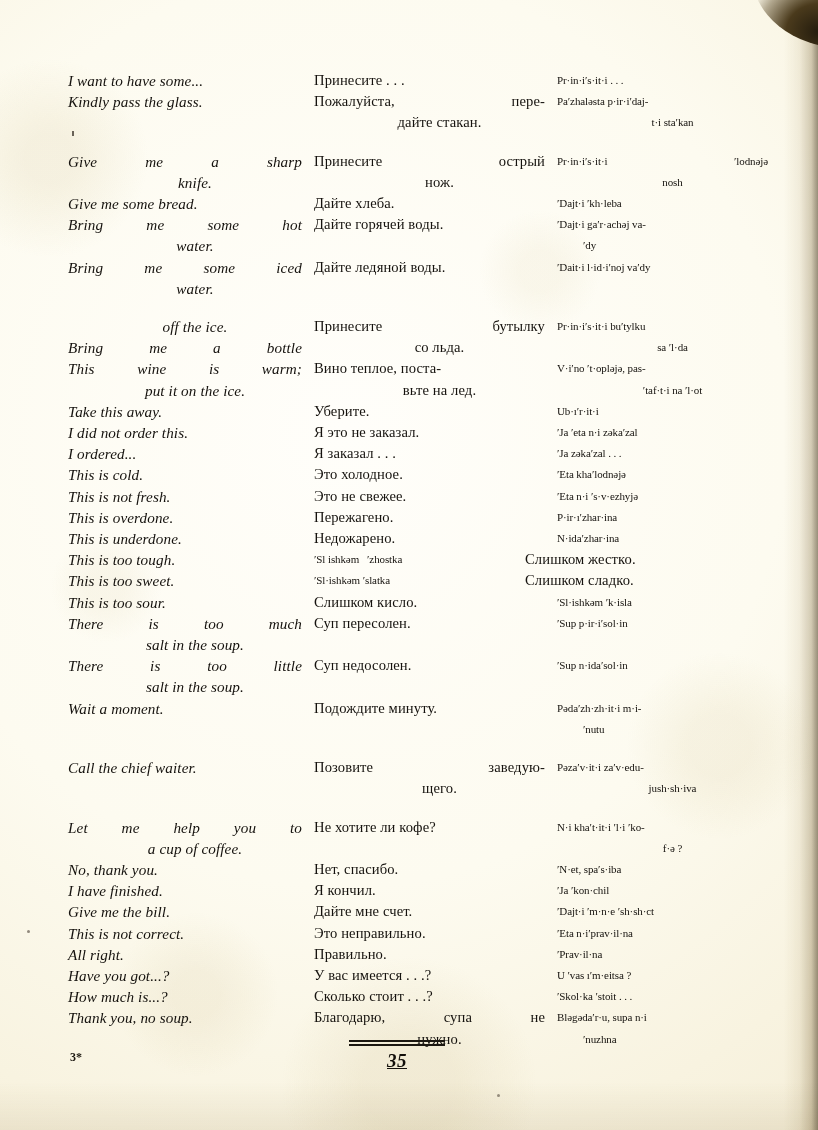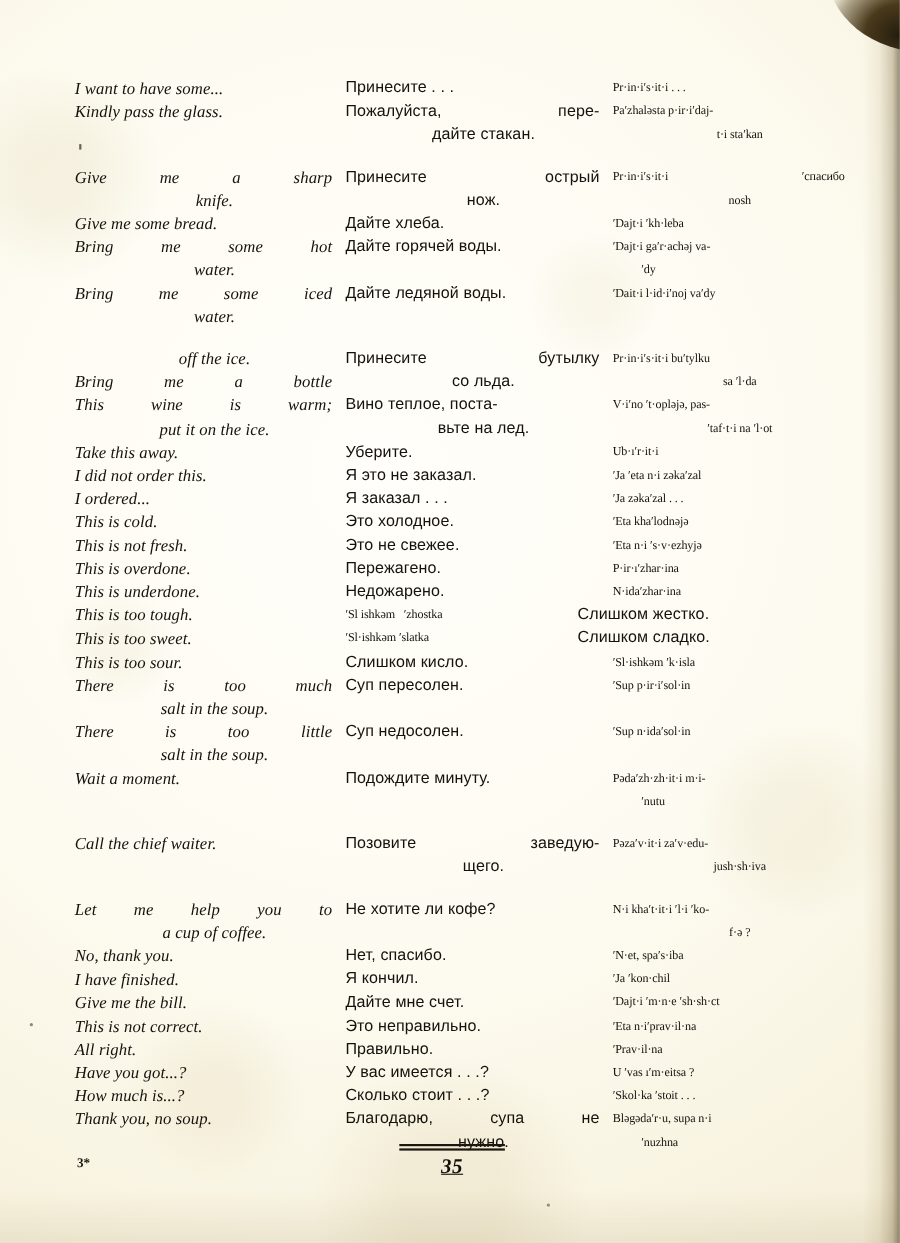--- a/index.html
+++ b/index.html
@@ -102,38 +102,38 @@
     text-align: justify;
     text-align-last: justify;
   }
   
   .line.plain { text-align: left; }
   
   .line.cont { text-align: center; padding-left: 20px; }
   
   .line.cont2 { text-align: left; padding-left: 26px; }
 
-  .ru { font-family: Liberation Sans, sans-serif; font-size: 14.6px; }
+  .ru { font-family: Liberation Serif, serif; font-size: 14.6px; }
   .ph { font-family: Liberation Serif, serif; font-size: 11px; letter-spacing: -.1px; }
   .gap-md { height: 17px; }
 
   
   #fleck1 { position:absolute; left:72px; top:131px; width:2px; height:5px; background:#3a3228; opacity:.75; }
   #fleck2 { position:absolute; left:27px; top:930px; width:3px; height:3px; background:#4a4034; opacity:.6; border-radius:50%; }
   #fleck3 { position:absolute; left:497px; top:1094px; width:3px; height:3px; background:#4a4034; opacity:.55; border-radius:50%; }
 
   
   #footer { position: absolute; left: 0; top: 1040px; width: 100%; }
   #sig {
     position: absolute; left: 70px; top: 10px;
     font-family: "Liberation Serif", serif;
     font-size: 12px; font-weight: 700; color: #1b1710;
   }
   #folio-wrap {
-    position: absolute; left: 326px; top: 0; width: 170px; text-align: center; text-decoration: underline;
+    position: absolute; left: 312px; top: 0; width: 170px; text-align: center; text-decoration: underline;
   }
   #folio-rule {
     width: 96px; height: 0; margin: 0 auto 4px auto;
     border-top: 2.5px solid #1b1710;
     border-bottom: 2px solid #1b1710;
     padding-top: 2px;
   }
   #folio {
     font-family: "Liberation Serif", serif;
     font-size: 19px; font-style: italic; font-weight: 700;
@@ -177,21 +177,21 @@
         <div class="row">
           <div class="col col-en">
             <div class="line en just">Give me a sharp</div>
             <div class="line en cont">knife.</div>
           </div>
           <div class="col col-ru">
             <div class="line ru just">Принесите  острый</div>
             <div class="line ru cont">нож.</div>
           </div>
           <div class="col col-ph">
-            <div class="line ph just">Pr·in·i′s·it·i   ′спасибо</div>
+            <div class="line ph just">Pr·in·i′s·it·i   ′lodnəjə</div>
             <div class="line ph cont">nosh</div>
           </div>
         </div>
         <div class="row">
           <div class="col col-en">
             <div class="line en plain">Give me some bread.</div>
           </div>
           <div class="col col-ru">
             <div class="line ru plain">Дайте хлеба.</div>
           </div>

